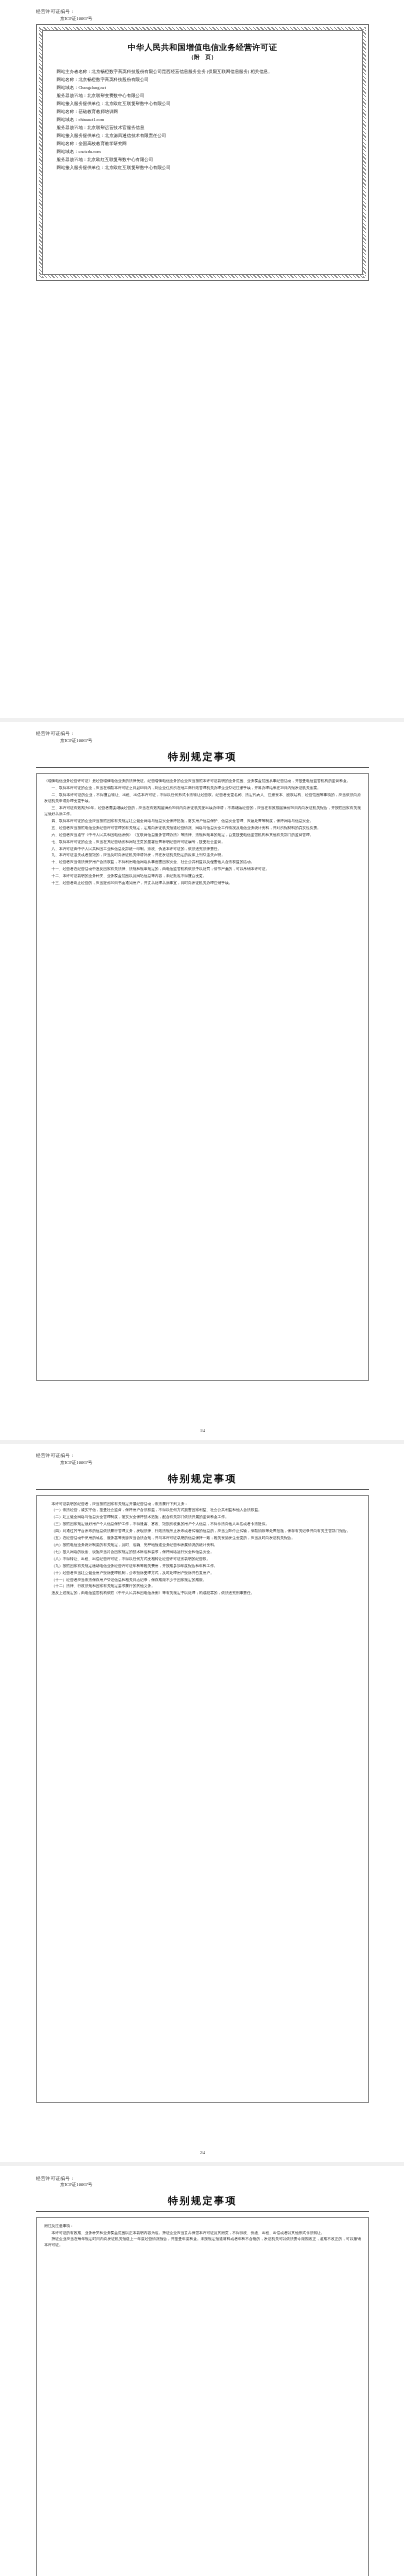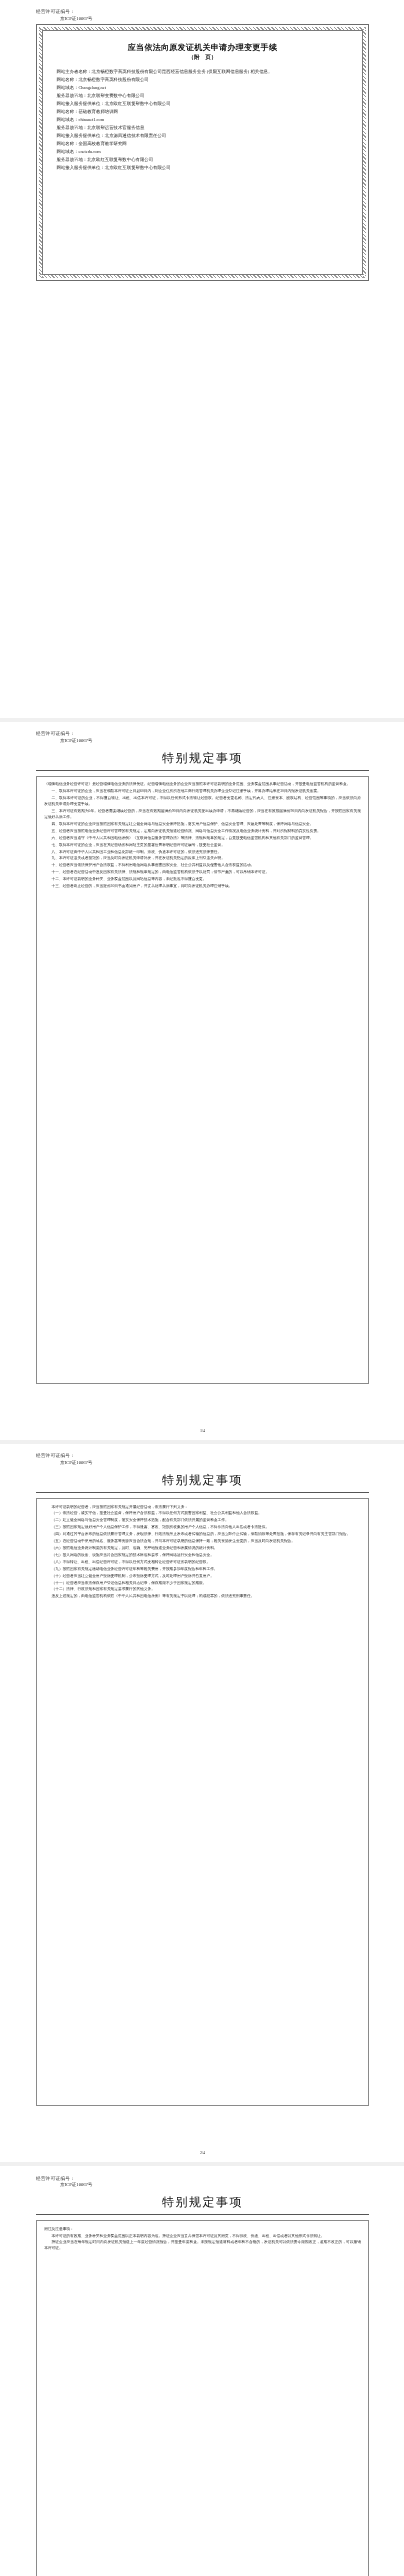--- a/index.html
+++ b/index.html
@@ -74,22 +74,22 @@
     color: #1a1a1a;
     white-space: nowrap;
     overflow: hidden;
   }
   .kv-row .k { }
   .kv-row .v { }
 
   
   .sp-title {
     text-align: center;
-    font-size: 12px;
-    font-weight: normal;
+    font-size: 10px;
+    font-weight: bold;
     letter-spacing: 1.5px;
     margin: 5.2px 0 3.1px 0;
     color: #111;
   }
   .sp-rule {
     border-top: 0.5px solid #555;
     margin: 1px 0 5.2px 0;
   }
   .sp-body {
     border: 0.5px solid #8a8a8a;
@@ -124,21 +124,21 @@
 
 <div class="page p1">
   <div class="cert-head">
     <span class="label">经营许可证编号：</span>
     <span class="value">京ICP证10067号</span>
   </div>
 
   <div class="frame-outer">
     <div class="frame-mid">
       <div class="frame-inner">
-        <div class="doc-title">应当依法向原发证机关申请办理变更手续</div>
+        <div class="doc-title">中华人民共和国增值电信业务经营许可证</div>
         <div class="doc-subtitle">（附　页）</div>
 
         <div class="kv-list">
           <div class="kv-row">
             <span class="k">网站主办者名称：</span><span class="v">北京畅橙数字普惠科技股份有限公司昆西经营信息服务业务 (仅限互联网信息服务) 相关信息。</span>
           </div>
           <div class="kv-row">
             <span class="k">网站名称：</span><span class="v">北京畅橙数字普惠科技股份有限公司</span>
           </div>
           <div class="kv-row">

